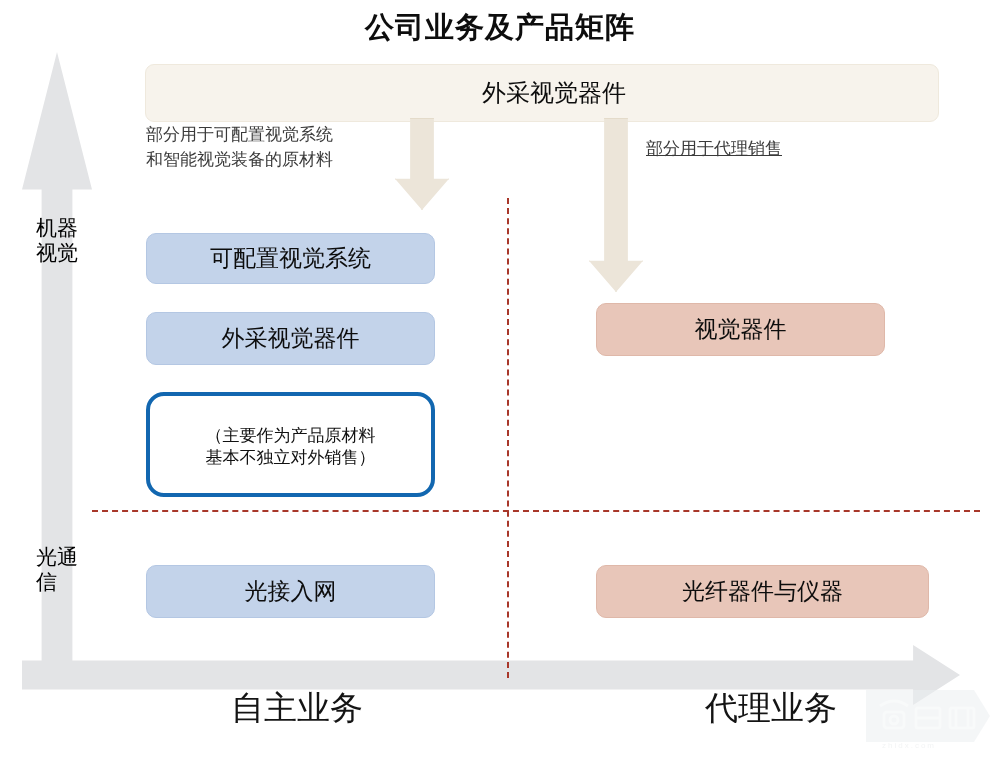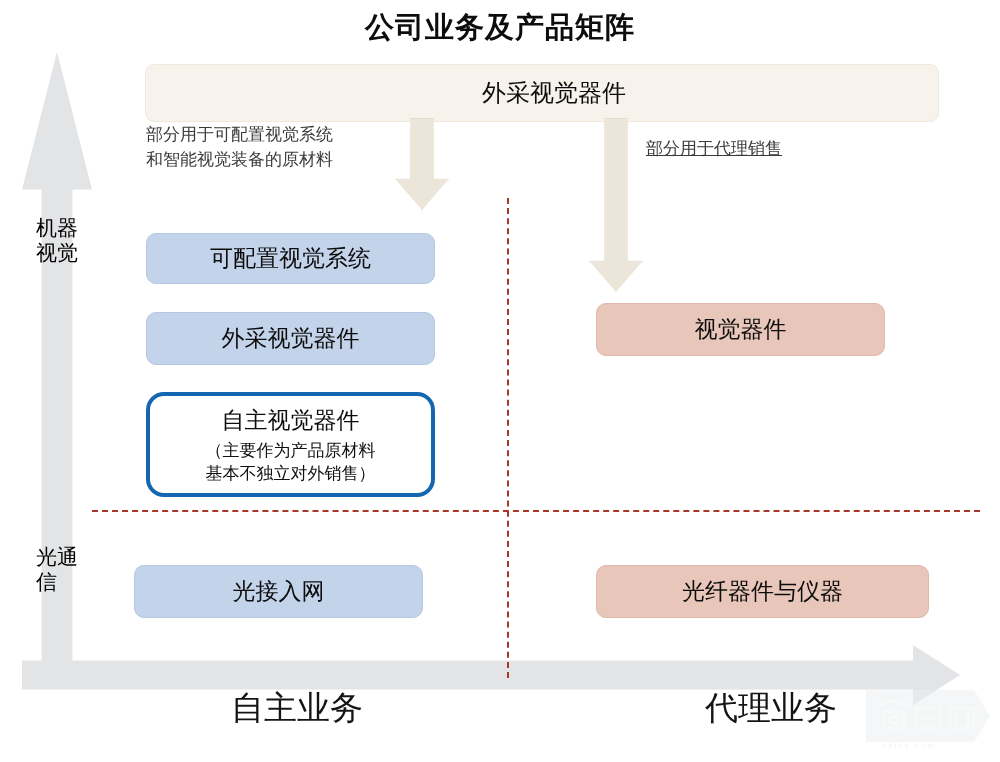--- a/index.html
+++ b/index.html
@@ -205,21 +205,21 @@
     line-height: 1.3;
     margin-top: 3px;
     white-space: pre-line;
     color: #111111;
   }
 
   .box-configurable { left: 146px; top: 233px; width: 289px; height: 51px; }
   .box-smart        { left: 146px; top: 312px; width: 289px; height: 53px; }
   .box-self         { left: 146px; top: 392px; width: 289px; height: 105px; }
   .box-components   { left: 596px; top: 303px; width: 289px; height: 53px; }
-  .box-oan          { left: 134px; top: 565px; width: 289px; height: 53px; }
+  .box-oan          { left: 146px; top: 565px; width: 289px; height: 53px; }
   .box-fiber        { left: 596px; top: 565px; width: 333px; height: 53px; }
 
   
   .watermark {
     position: absolute;
     left: 862px;
     top: 676px;
     width: 132px;
     height: 80px;
     opacity: 0.55;
@@ -256,21 +256,20 @@
 
 <div class="box box-blue box-configurable">
   <span>可配置视觉系统</span>
 </div>
 
 <div class="box box-blue box-smart">
   <span>外采视觉器件</span>
 </div>
 
 <div class="box box-outline box-self">
-  <span>自主视觉器件</span>
   <span class="box-sub">（主要作为产品原材料
 基本不独立对外销售）</span>
 </div>
 
 <div class="box box-pink box-components">
   <span>视觉器件</span>
 </div>
 
 <div class="box box-blue box-oan">
   <span>光接入网</span>

